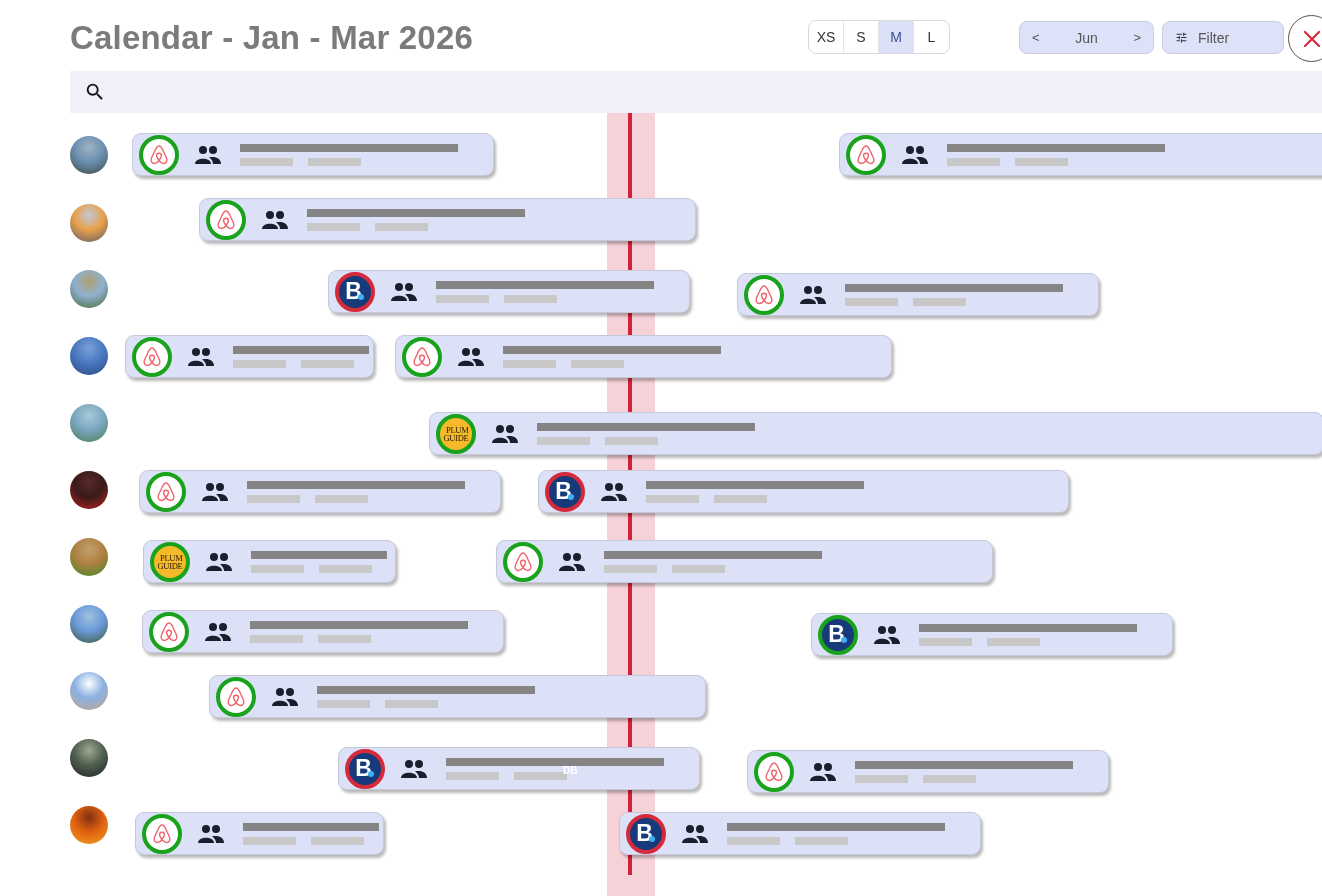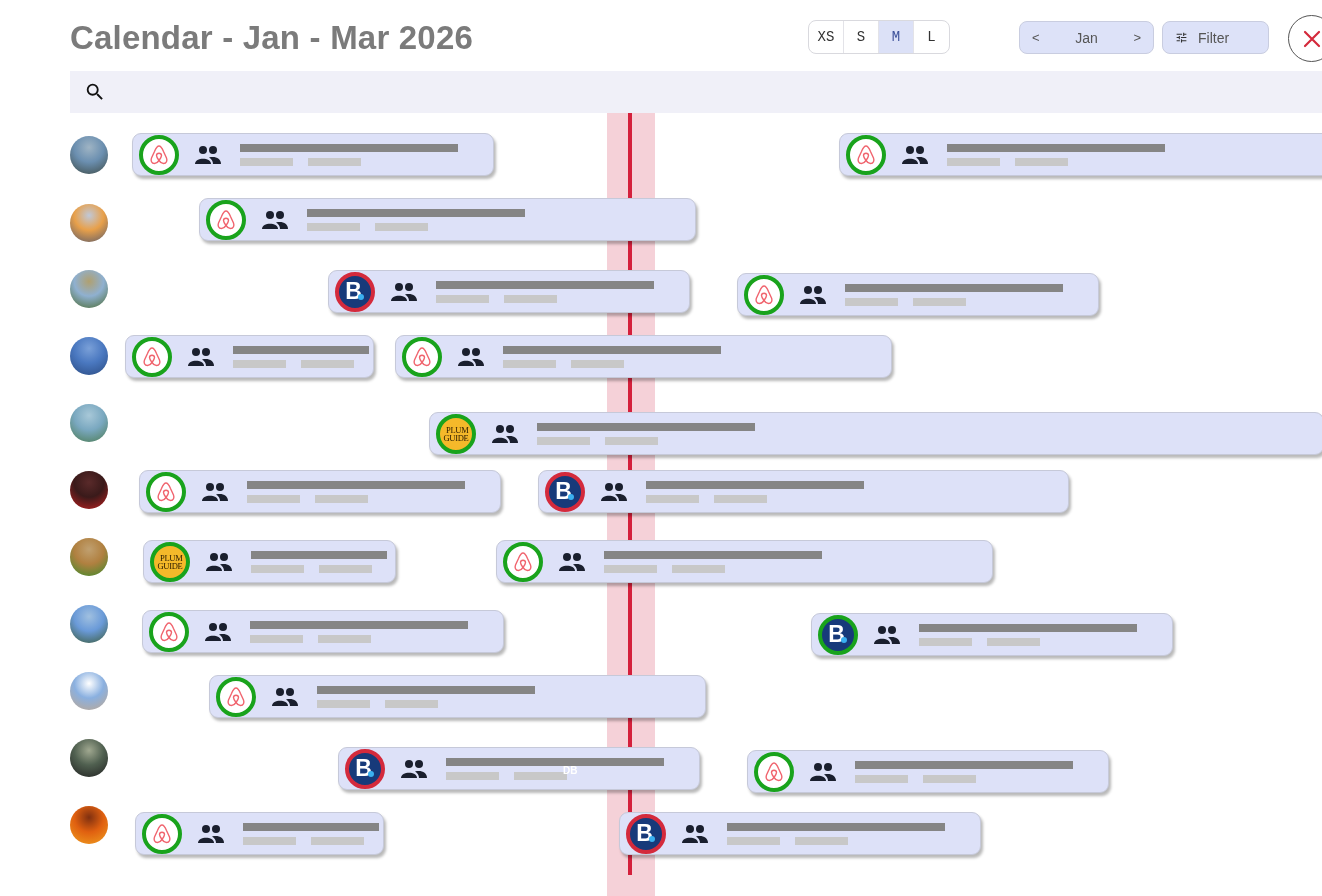--- a/index.html
+++ b/index.html
@@ -2,29 +2,29 @@
 <html><head>
 <meta charset="utf-8">
 <style>
   * { box-sizing: border-box; margin: 0; padding: 0; }
   html, body { width: 1322px; height: 896px; overflow: hidden; background: #ffffff; font-family: "Liberation Sans", sans-serif; }
   .page { position: relative; width: 1322px; height: 896px; margin-left: 30px; }
 
   .title { position: absolute; left: 40px; top: 19px; font-size: 33px; font-weight: bold; color: #7b7b7b; letter-spacing: 0.2px; }
 
   .size-toggle { position: absolute; left: 778px; top: 20px; height: 34px; display: flex; border: 1px solid #d9d9de; border-radius: 8px; overflow: hidden; background: #fff; }
-  .size-toggle .opt { width: 35px; height: 100%; display: flex; align-items: center; justify-content: center; font-size: 14px; color: #333; border-right: 1px solid #e3e3e8; cursor: pointer; font-family: Liberation Mono, monospace; }
+  .size-toggle .opt { width: 35px; height: 100%; display: flex; align-items: center; justify-content: center; font-size: 14px; color: #333; border-right: 1px solid #e3e3e8; cursor: pointer; }
   .size-toggle .opt:last-child { border-right: none; }
   .size-toggle .opt.active { background: #dce1f7; color: #3b4f99; }
 
   .month-nav { position: absolute; left: 989px; top: 21px; width: 135px; height: 33px; background: #dde2f8; border: 1px solid #c9cde0; border-radius: 8px; display: flex; align-items: center; justify-content: space-between; padding: 0 10px; font-size: 14px; color: #555; }
   .month-nav .arrow { cursor: pointer; font-size: 13px; color: #555; padding: 0 2px; }
   .month-nav .label { color: #555; }
 
-  .filter-btn { position: absolute; left: 1132px; top: 21px; width: 107px; height: 33px; background: #dde2f8; border: 1px solid #c9cde0; border-radius: 8px; display: flex; align-items: center; padding-left: 12px; gap: 10px; font-size: 14px; color: #555; cursor: pointer; }
+  .filter-btn { position: absolute; left: 1132px; top: 21px; width: 122px; height: 33px; background: #dde2f8; border: 1px solid #c9cde0; border-radius: 8px; display: flex; align-items: center; padding-left: 12px; gap: 10px; font-size: 14px; color: #555; cursor: pointer; }
   .filter-btn svg { width: 13px; height: 13px; }
 
   .close-btn { position: absolute; left: 1258px; top: 15px; width: 47px; height: 47px; border: 1.5px solid #555; border-radius: 50%; display: flex; align-items: center; justify-content: center; background: #fff; cursor: pointer; }
 
   .search { position: absolute; left: 40px; top: 71px; width: 1253px; height: 42px; background: #f0f0f8; display: flex; align-items: center; padding-left: 14px; }
   .search input { border: none; background: transparent; outline: none; flex: 1; height: 100%; margin-left: 10px; font-size: 15px; font-family: "Liberation Sans", sans-serif; }
 
   .today-band { position: absolute; left: 577px; top: 113px; width: 48px; height: 783px; background: #f5d1d8; }
   .today-line { position: absolute; left: 598px; top: 113px; width: 4px; height: 762px; background: #d4203c; }
 
@@ -54,21 +54,21 @@
 
   <div class="size-toggle">
     <div class="opt">XS</div>
     <div class="opt">S</div>
     <div class="opt active">M</div>
     <div class="opt">L</div>
   </div>
 
   <div class="month-nav">
     <span class="arrow">&lt;</span>
-    <span class="label">Jan</span>
+    <span class="label">Jun</span>
     <span class="arrow">&gt;</span>
   </div>
 
   <div class="filter-btn">
     <svg viewBox="0 0 24 24">
         <path fill="#333" d="M3 17v2h6v-2H3zM3 5v2h10V5H3zm10 16v-2h8v-2h-8v-2h-2v6h2zM7 9v2H3v2h4v2h2V9H7zm14 4v-2H11v2h10zm-6-4h2V7h4V5h-4V3h-2v6z"></path>
       </svg>
     <span>Filter</span>
   </div>
 

